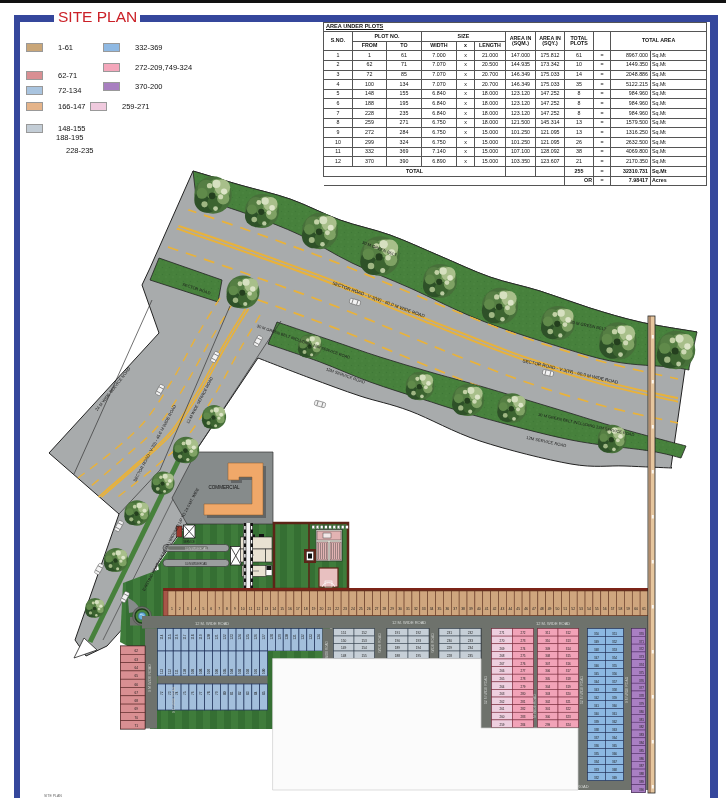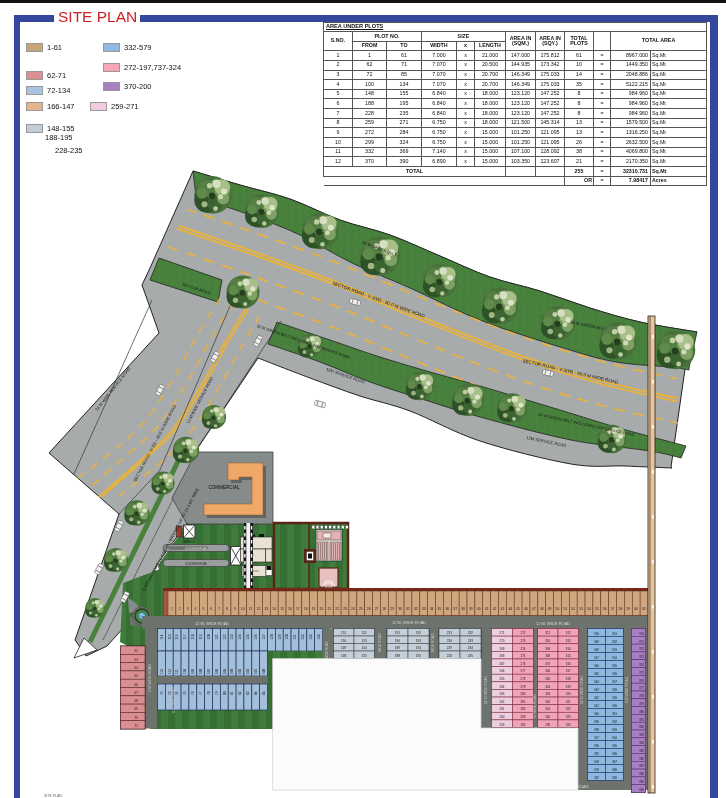--- a/index.html
+++ b/index.html
@@ -3,21 +3,21 @@
 <meta charset="utf-8">
 <style>
 * { margin:0; padding:0; box-sizing:border-box; }
 html,body { width:726px; height:798px; background:#fff; font-family:"Liberation Sans", sans-serif; overflow:hidden; }
 #page { position:relative; width:726px; height:798px; background:#fff; }
 #topline { position:absolute; left:0; top:0; width:726px; height:2.5px; background:#111; }
 .bar { position:absolute; background:#35479c; }
 #title { position:absolute; left:58px; top:8px; font-size:15.5px; color:#cb2027; }
 .lg { position:absolute; height:12px; white-space:nowrap; }
 .sw { display:inline-block; width:17px; height:9px; vertical-align:middle; border:0.5px solid #999; }
-.lt { font-size:7.5px; color:#111; vertical-align:middle; margin-left:4px; }
+.lt { font-size:7.5px; color:#111; vertical-align:middle; margin-left:15px; }
 #tbl { position:absolute; left:323px; top:22px; width:383px; border-collapse:collapse; table-layout:fixed; background:#fff; }
 #tbl td { border:0.7px solid #555; font-size:5.3px; text-align:center; padding:0; color:#111; height:9.65px; line-height:1.05; overflow:hidden; white-space:nowrap; }
 #tbl .title td { text-align:left; font-weight:bold; font-size:5.6px; height:9px; text-decoration:underline; padding-left:2px; }
 #tbl td.c10 { text-align:right; padding-right:2px; }
 #tbl td.c11 { text-align:left; padding-left:1px; }
 #tbl .hd td { font-weight:bold; }
 svg { position:absolute; left:0; top:0; }
 </style>
 </head>
 <body>
@@ -843,22 +843,22 @@
 
 <div id="title">SITE PLAN</div>
 
 <div class="lg" style="left:26px;top:38px"><span class="sw" style="background:#c9a678"></span><span class="lt">1-61</span></div>
 <div class="lg" style="left:26px;top:66px"><span class="sw" style="background:#d98f93"></span><span class="lt">62-71</span></div>
 <div class="lg" style="left:26px;top:81px"><span class="sw" style="background:#a9c4df"></span><span class="lt">72-134</span></div>
 <div class="lg" style="left:26px;top:96.5px"><span class="sw" style="background:#e5b48a"></span><span class="lt">166-147</span></div>
 <div class="lg" style="left:26px;top:119px"><span class="sw" style="background:#c3cdd6"></span><span class="lt">148-155</span></div>
 <div class="lg" style="left:41px;top:128.0px"><span class="lt">188-195</span></div>
 <div class="lg" style="left:51px;top:140.5px"><span class="lt">228-235</span></div>
-<div class="lg" style="left:103px;top:38px"><span class="sw" style="background:#8fb9e3"></span><span class="lt">332-579</span></div>
-<div class="lg" style="left:103px;top:57.5px"><span class="sw" style="background:#f4a7bb"></span><span class="lt">272-197,737-324</span></div>
+<div class="lg" style="left:103px;top:38px"><span class="sw" style="background:#8fb9e3"></span><span class="lt">332-369</span></div>
+<div class="lg" style="left:103px;top:57.5px"><span class="sw" style="background:#f4a7bb"></span><span class="lt">272-209,749-324</span></div>
 <div class="lg" style="left:103px;top:77.0px"><span class="sw" style="background:#a87fc0"></span><span class="lt">370-200</span></div>
 <div class="lg" style="left:90px;top:96.5px"><span class="sw" style="background:#f0cade"></span><span class="lt">259-271</span></div>
 
 <table id="tbl">
 <colgroup>
 <col style="width:29px">
         <col style="width:34px">
         <col style="width:35px">
         <col style="width:35px">
         <col style="width:18px">

